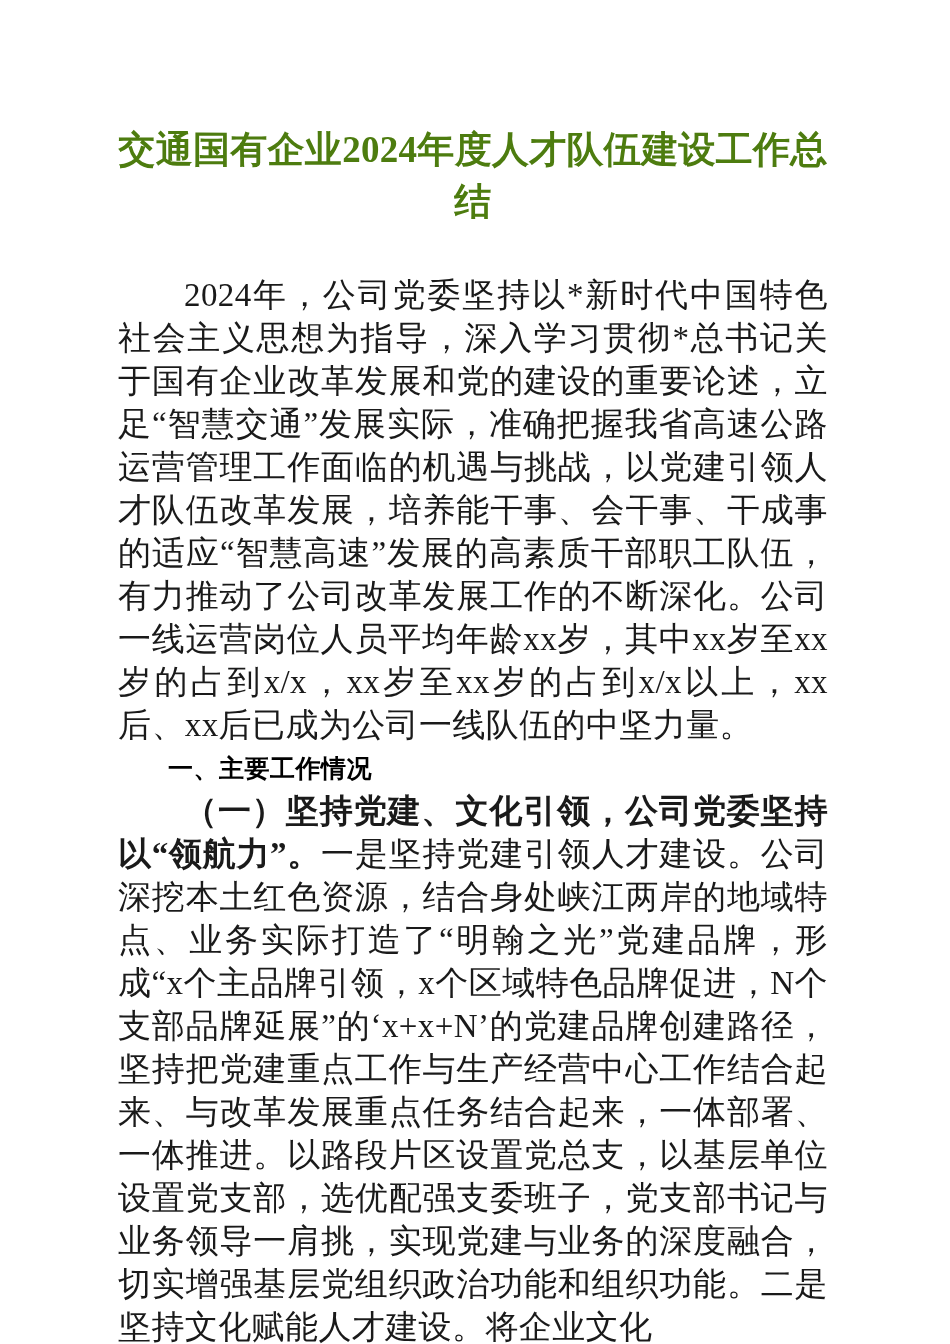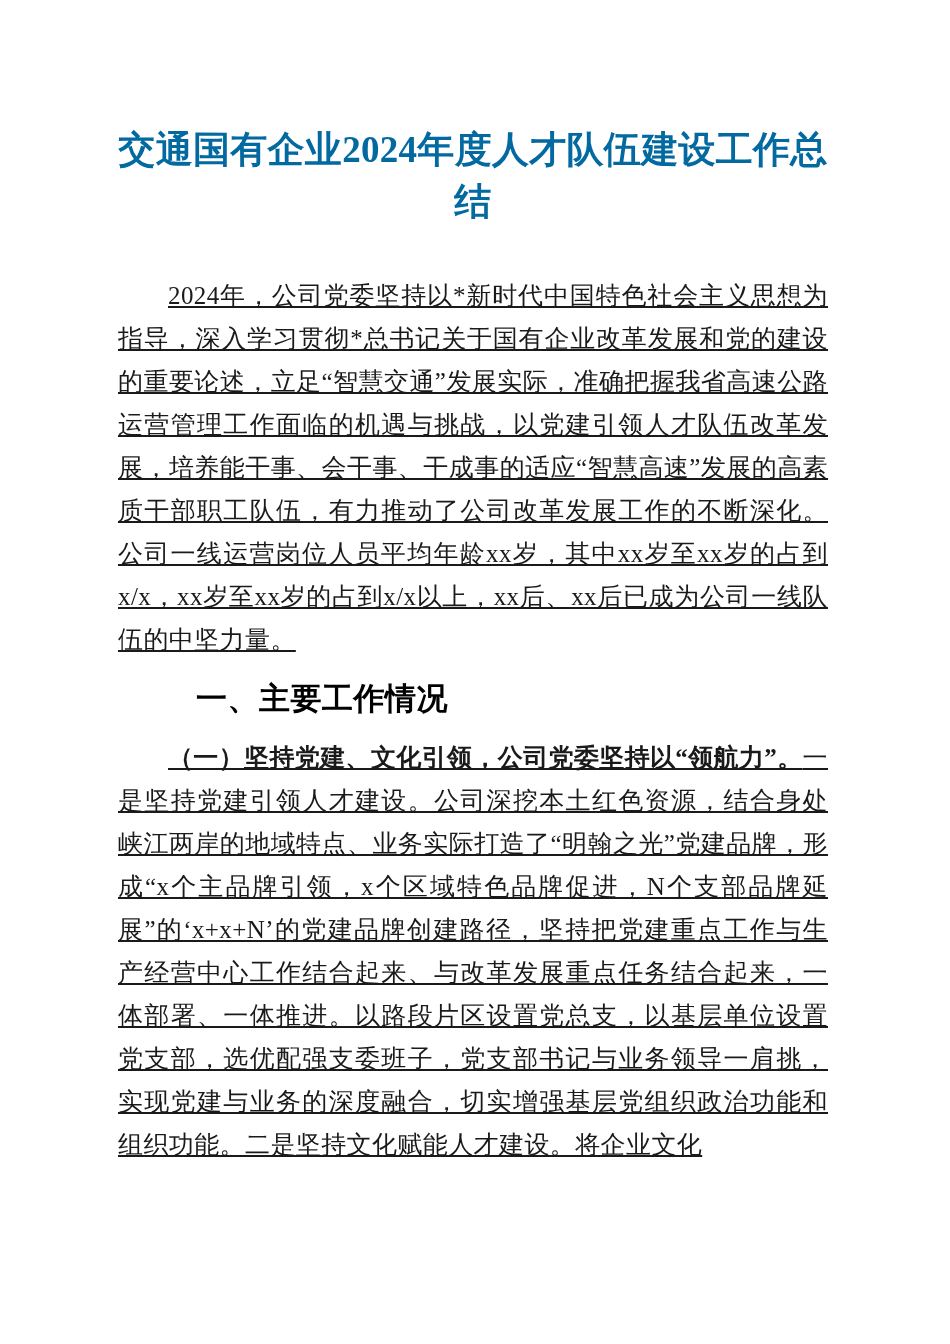--- a/index.html
+++ b/index.html
@@ -34,46 +34,45 @@
   
   .doc-title {
     margin: 0;
     padding-top: 124px;
     font-family: "Liberation Serif", "DejaVu Serif", serif;
     font-weight: 700;
     font-size: 37px;
     line-height: 52px;
     text-align: center;
     letter-spacing: 0.3px;
-    color: #0369a1;
+    color: #4d7c0f;
   }
 
   
   .para {
     margin: 0;
     font-family: "Liberation Serif", "DejaVu Serif", serif;
-    font-size: 25px;
+    font-size: 33px;
     line-height: 43px;
     text-align: justify;
     text-justify: inter-ideograph;
     text-indent: 2em;
     color: #1a1a1a;
     letter-spacing: 0.4px;
-    text-decoration: underline;
   }
 
   .para--lead {
     margin-top: 46px;
   }
 
   
   .heading-1 {
-    margin: 16px;
+    margin: 0;
     font-family: "Liberation Sans", "DejaVu Sans", sans-serif;
-    font-size: 31px;
+    font-size: 25px;
     line-height: 43px;
     font-weight: 700;
     text-indent: 2em;
     letter-spacing: 0.5px;
     color: #000000;
   }
 
   
   .heading-2 {
     font-weight: 700;

